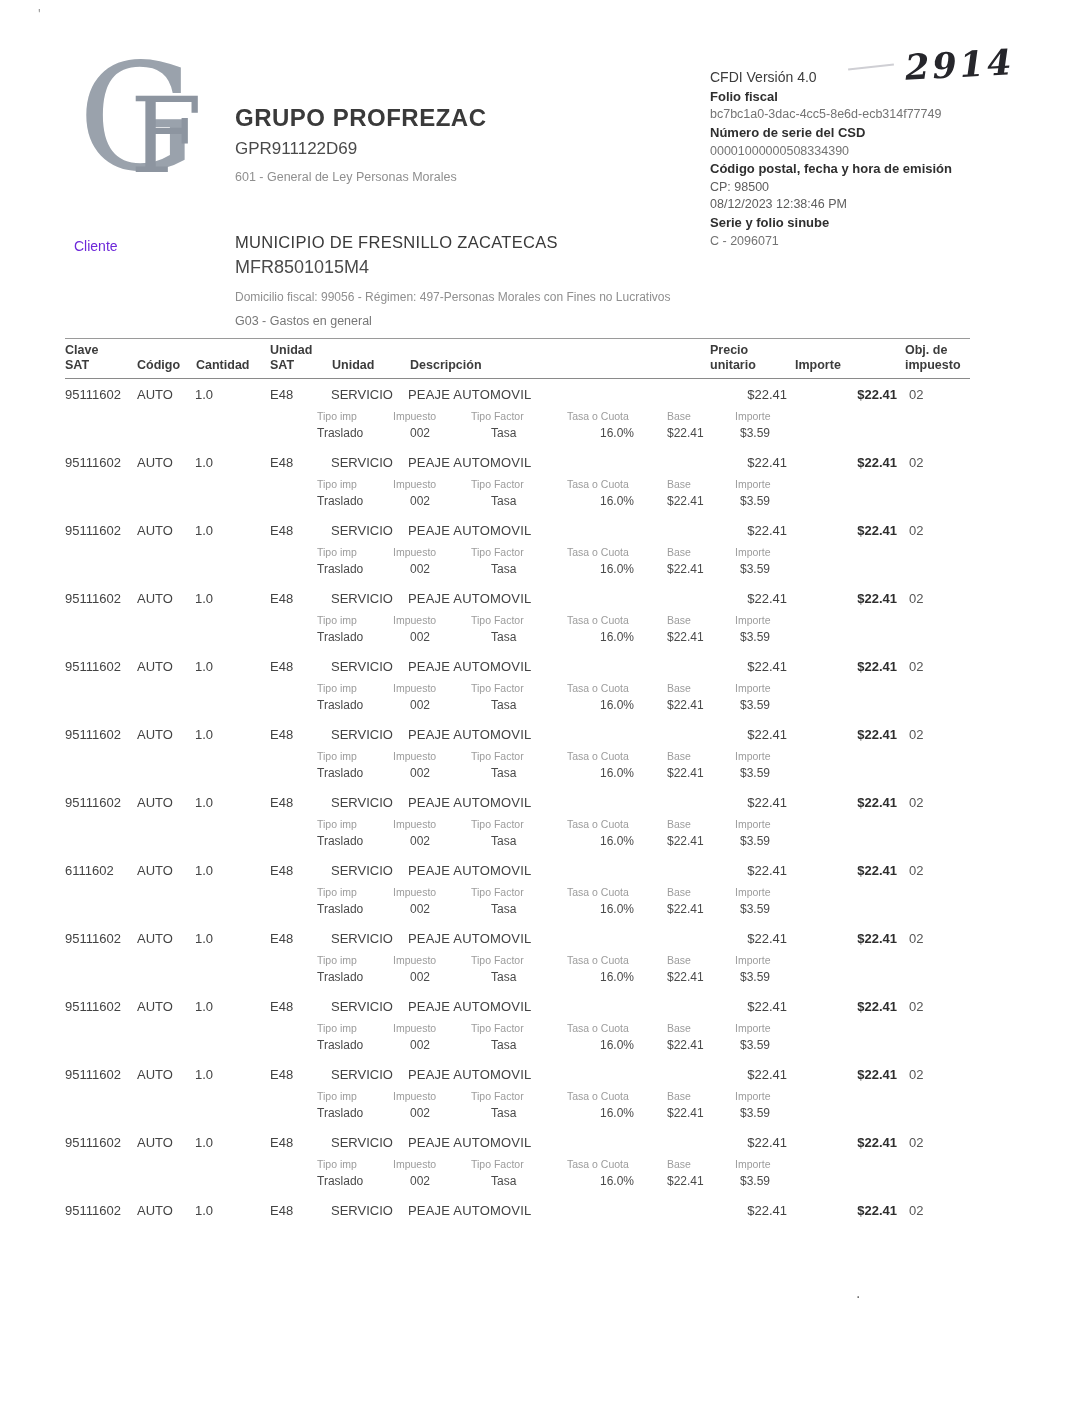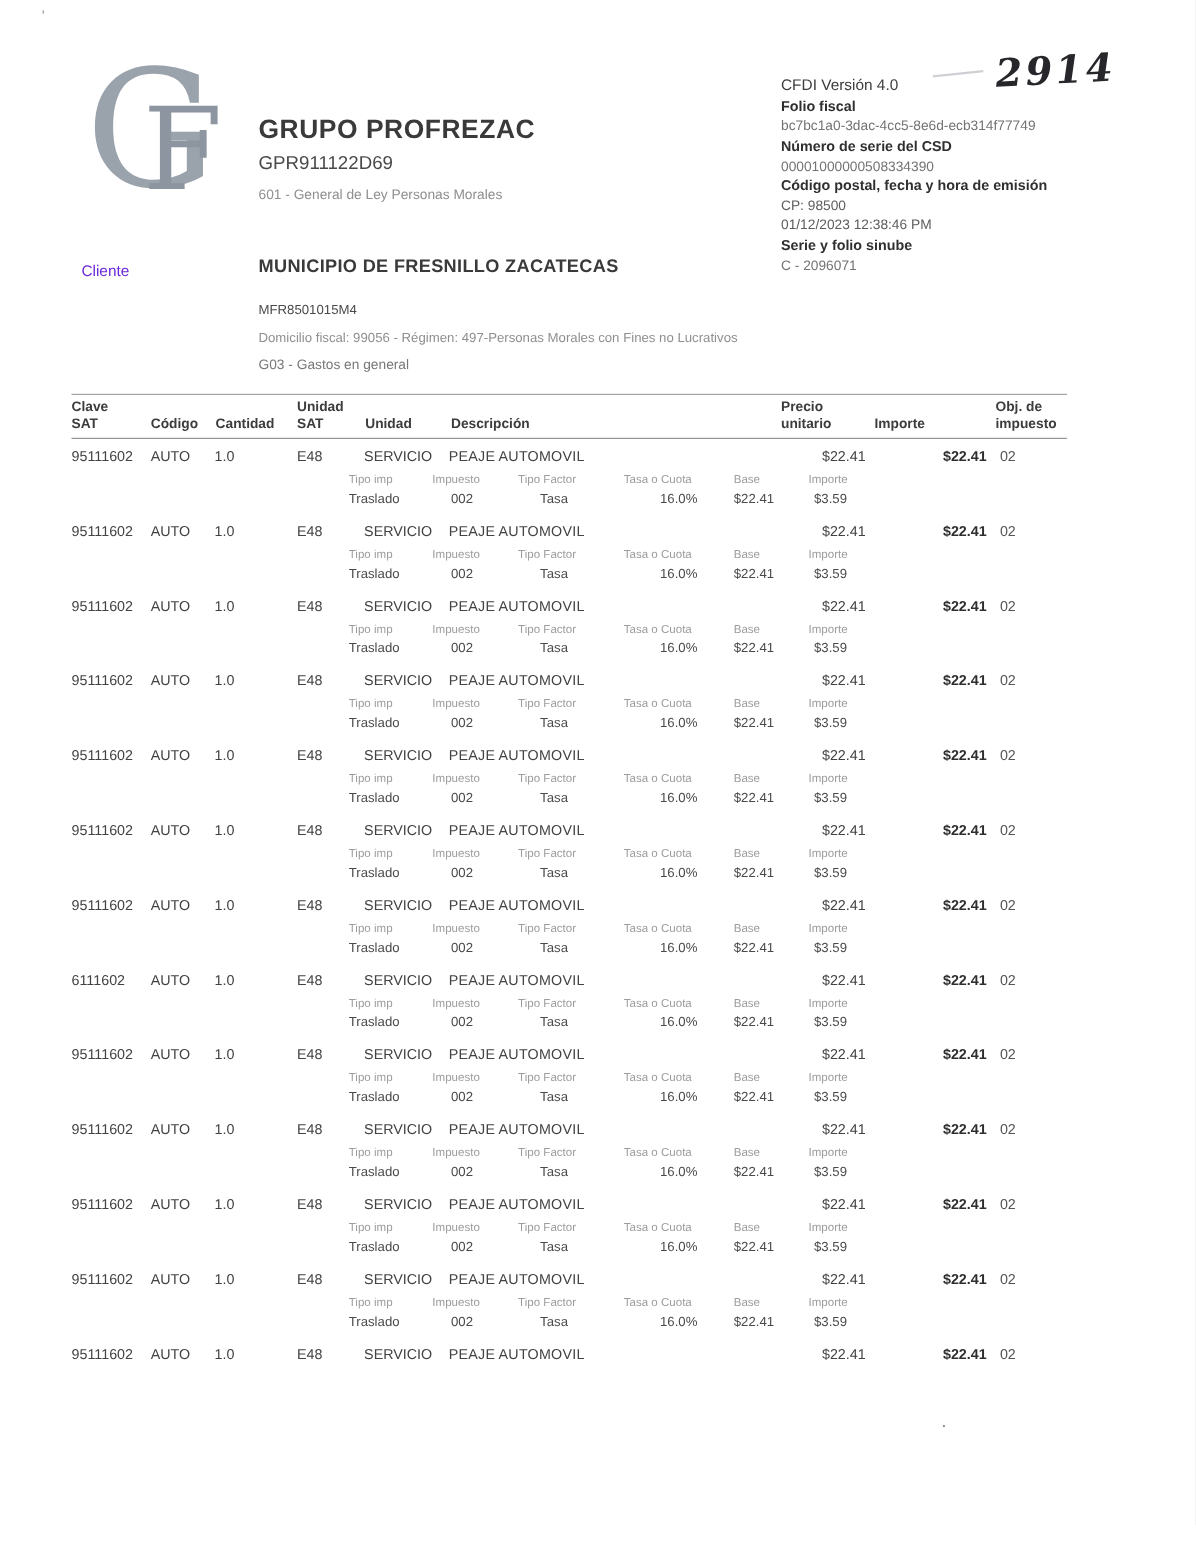--- a/index.html
+++ b/index.html
@@ -54,27 +54,27 @@
   
   .meta { position: absolute; left: 710px; top: 68px; width: 340px; font-size: 13px; line-height: 1.42; }
   .m-normal { color: #3c3c3c; font-size: 14px; }
   .m-bold { color: #2f2f2f; font-weight: bold; }
   .m-value { color: #737373; font-size: 12.5px; }
   .m-gray { color: #5d5d5d; font-size: 12.5px; }
 
   
   .cliente-label { position: absolute; left: 74px; top: 238px; font-size: 14px; color: #6d28d9; }
   .cliente { position: absolute; left: 235px; top: 233px; width: 470px; }
-  .cliente-name { font-size: 16.5px; font-weight: bold; color: #3a3a3a; letter-spacing: 0.3px; }
-  .cliente-rfc { font-size: 12px; color: #4a4a4a; margin-top: 22px; }
+  .cliente-name { font-size: 16.5px; font-weight: normal; color: #3a3a3a; letter-spacing: 0.3px; }
+  .cliente-rfc { font-size: 18px; color: #4a4a4a; margin-top: 5px; }
   .cliente-dom { font-size: 12px; color: #8f8f8f; margin-top: 11px; width: 440px; line-height: 1.35; }
   .cliente-uso { font-size: 12.5px; color: #777777; margin-top: 9px; }
 
   
-  .items-table { position: absolute; left: 65px; top: 358px; width: 905px; }
+  .items-table { position: absolute; left: 65px; top: 338px; width: 905px; }
   .grid-cols {
     display: grid;
     grid-template-columns: 72px 58px 64px 60px 88px 1fr 90px 110px 65px;
   }
   .thead {
     font-weight: bold; font-size: 12.5px; color: #3c3c3c;
     border-top: 1px solid #9a9a9a; border-bottom: 1px solid #8a8a8a;
     padding: 4px 0 5px 0;
     align-items: end;
     white-space: pre-line;
@@ -128,21 +128,21 @@
   <div class="handwritten">2914</div>
 
   <div class="meta">
     <div class="m-normal">CFDI Versión 4.0</div>
     <div class="m-bold">Folio fiscal</div>
     <div class="m-value">bc7bc1a0-3dac-4cc5-8e6d-ecb314f77749</div>
     <div class="m-bold">Número de serie del CSD</div>
     <div class="m-value">00001000000508334390</div>
     <div class="m-bold">Código postal, fecha y hora de emisión</div>
     <div class="m-gray">CP: 98500</div>
-    <div class="m-gray">01/12/2023 12:38:46 PM</div>
+    <div class="m-gray">08/12/2023 12:38:46 PM</div>
     <div class="m-bold">Serie y folio sinube</div>
     <div class="m-value">C - 2096071</div>
   </div>
 
   <div class="cliente-label">Cliente</div>
 
   <div class="cliente">
     <div class="cliente-name">MUNICIPIO DE FRESNILLO ZACATECAS</div>
     <div class="cliente-rfc">MFR8501015M4</div>
     <div class="cliente-dom">Domicilio fiscal: 99056 - Régimen: 497-Personas Morales con Fines no Lucrativos</div>

